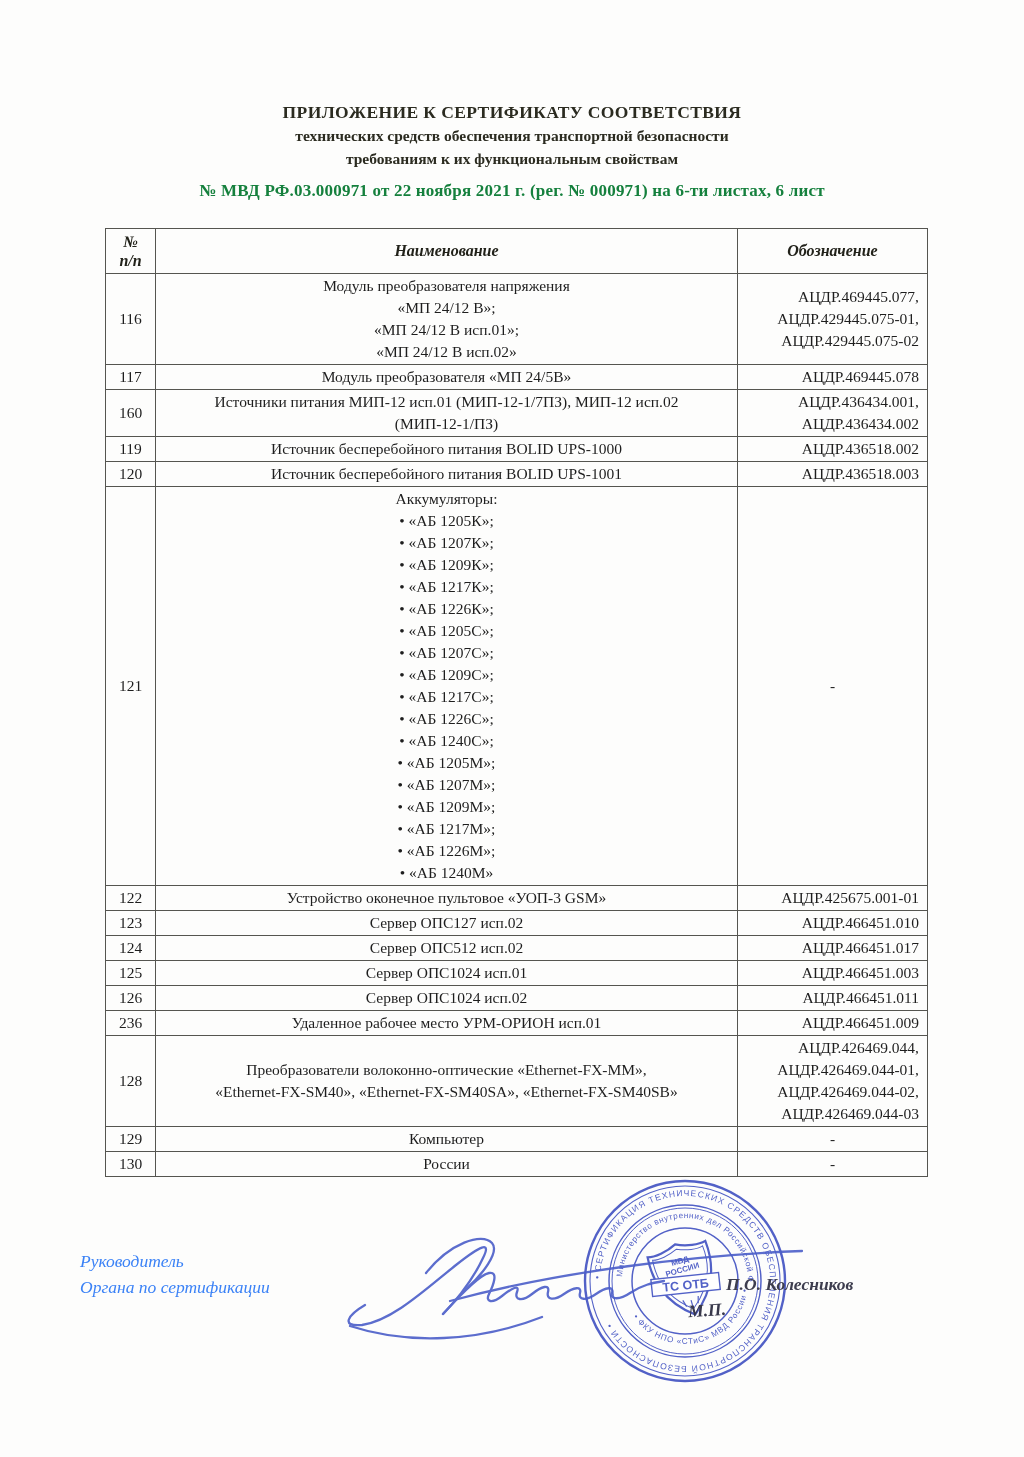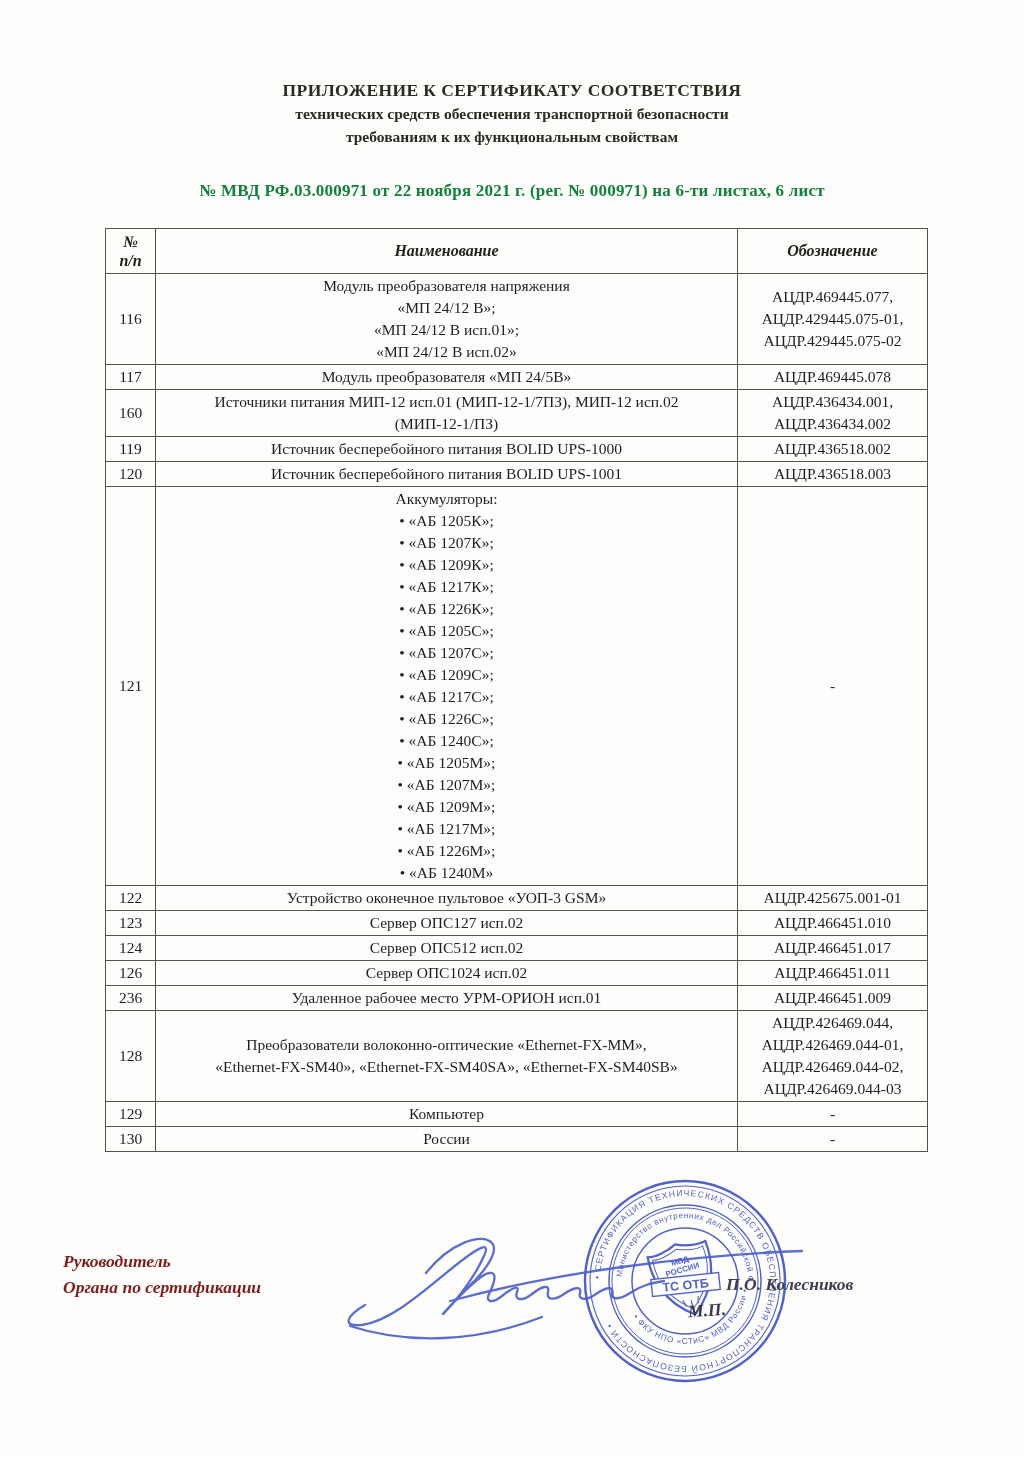--- a/index.html
+++ b/index.html
@@ -6,21 +6,21 @@
   .page{
     position:relative;
     width:1024px;height:1457px;
     background:#fdfdfc;
     font-family:"Liberation Serif","DejaVu Serif",serif;
     color:#1c1c1c;
     overflow:hidden;
     margin:0 auto;
   }
   
-  .titles{position:absolute;top:78px;left:0;width:100%;text-align:center;color:#2b2b20;}
+  .titles{position:absolute;top:100px;left:0;width:100%;text-align:center;color:#2b2b20;}
   .title-main{font-size:17.5px;font-weight:bold;letter-spacing:.4px;line-height:24px;}
   .title-sub{font-size:15.5px;font-weight:bold;line-height:23px;}
   .reg-line{position:absolute;top:181px;left:0;width:100%;text-align:center;
     font-size:17px;font-weight:bold;color:#15803d;letter-spacing:.2px;}
   
   table.cert{
     position:absolute;left:105px;top:228px;width:822px;
     border-collapse:collapse;table-layout:fixed;
     font-size:15.5px;line-height:22px;color:#1e1e1e;
   }
@@ -32,26 +32,26 @@
     padding:1px 8px;
     vertical-align:middle;
   }
   table.cert th{
     font-weight:bold;font-style:italic;text-align:center;
     height:42px;font-size:16px;color:#22221a;
   }
   th.h-num{white-space:pre-line;line-height:19px;}
   td.num{text-align:center;}
   td.name{text-align:center;}
-  td.des{text-align:center;padding-left:10px;}
+  td.des{text-align:right;padding-left:10px;}
   td.des.center{text-align:center;padding-left:8px;}
   td .ln{white-space:nowrap;}
   
-  .role-block{position:absolute;left:63px;top:1248px;
-    font-weight:bold;font-style:italic;font-size:17.5px;line-height:26px;color:#7f1d1d;}
+  .role-block{position:absolute;left:80px;top:1248px;
+    font-weight:normal;font-style:italic;font-size:17.5px;line-height:26px;color:#3b82f6;}
   .signer-name{position:absolute;left:726px;top:1274px;z-index:4;
     font-weight:bold;font-style:italic;font-size:17.5px;color:#3d3d4e;text-align:center;}
   .seal-mark{position:absolute;left:688px;top:1300px;z-index:4;
     font-weight:bold;font-style:italic;font-size:17.5px;color:#38384a;transform:rotate(-4deg);}
   .stamp{position:absolute;left:580px;top:1176px;width:210px;height:210px;z-index:2;opacity:.88;}
   .signature{position:absolute;left:330px;top:1213px;width:500px;height:130px;z-index:3;}
 </style>
 </head>
 <body>
 
@@ -175,20 +175,29 @@
             <div class="ln">АЦДР.466451.010</div>
           </td>
         </tr>
         <tr>
           <td class="num">124</td>
           <td class="name">
             <div class="ln">Сервер ОПС512 исп.02</div>
           </td>
           <td class="des">
             <div class="ln">АЦДР.466451.017</div>
+          </td>
+        </tr>
+        <tr>
+          <td class="num">125</td>
+          <td class="name">
+            <div class="ln">Сервер ОПС1024 исп.01</div>
+          </td>
+          <td class="des">
+            <div class="ln">АЦДР.466451.003</div>
           </td>
         </tr>
         <tr>
           <td class="num">126</td>
           <td class="name">
             <div class="ln">Сервер ОПС1024 исп.02</div>
           </td>
           <td class="des">
             <div class="ln">АЦДР.466451.011</div>
           </td>

